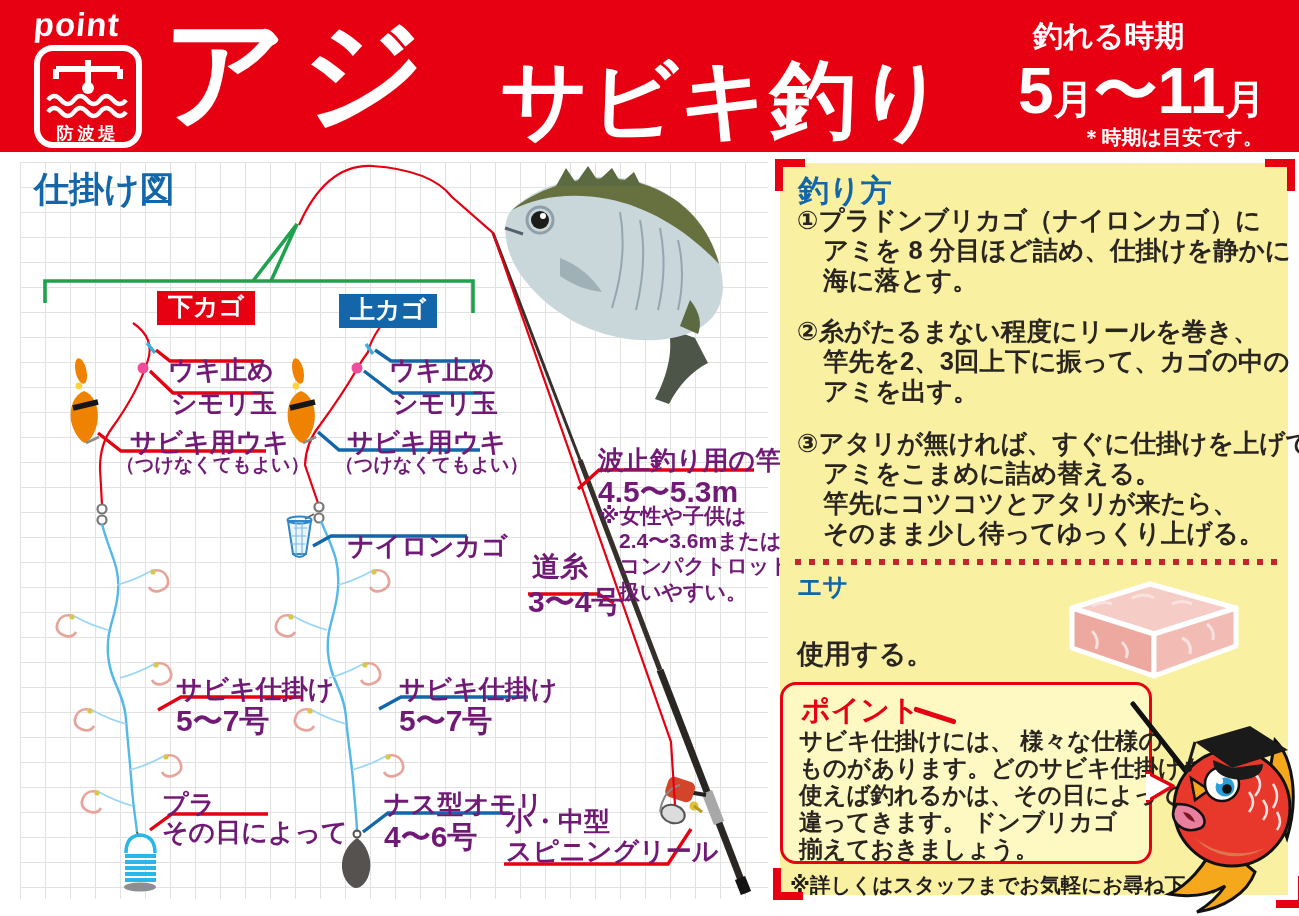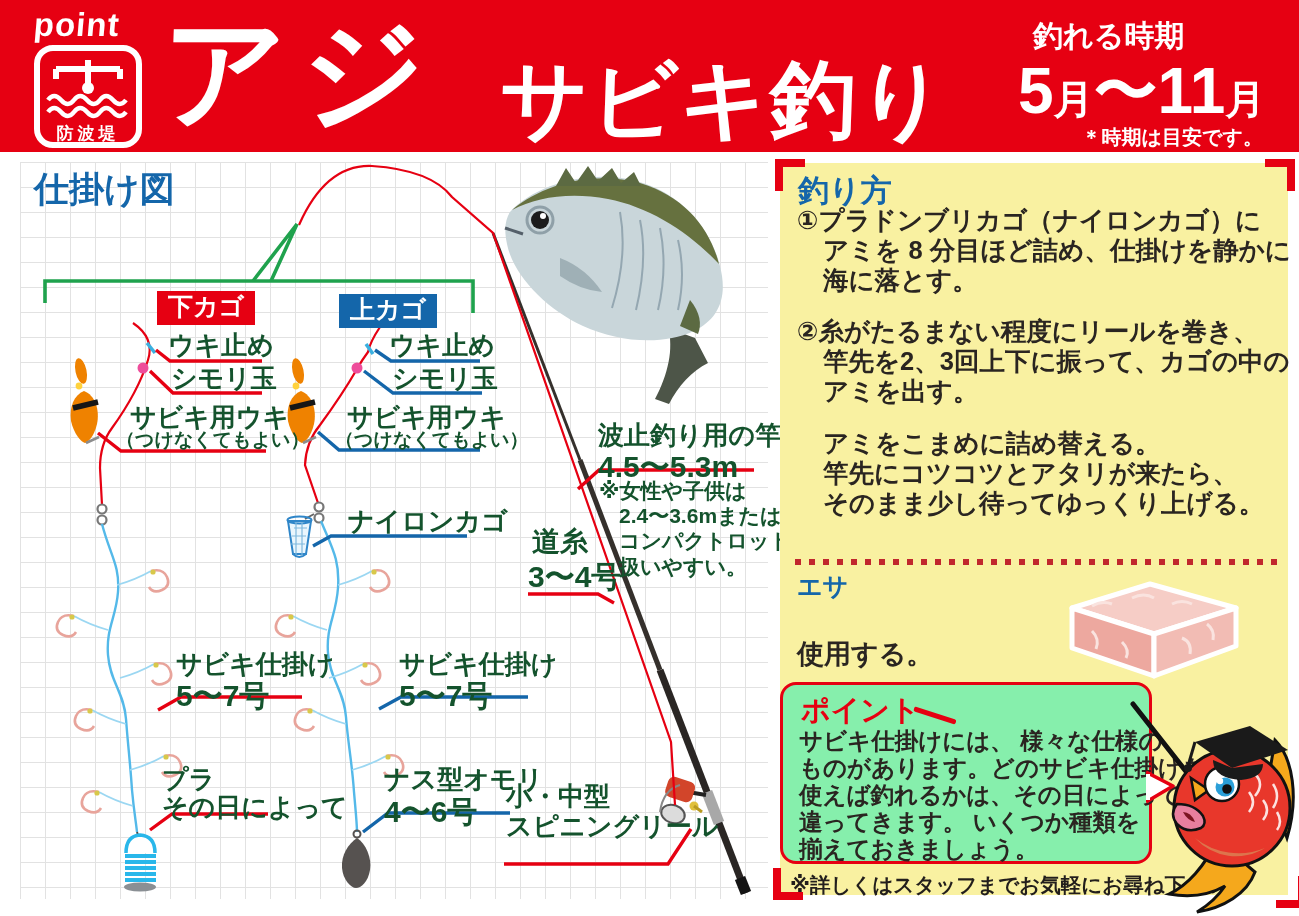--- a/index.html
+++ b/index.html
@@ -21,21 +21,21 @@
 
   
   .grid-bg{position:absolute;left:20px;top:162px;width:748px;height:737px;
     background-image:linear-gradient(#e2e2e2 1px,transparent 1px),linear-gradient(90deg,#e2e2e2 1px,transparent 1px);
     background-size:25px 25px;}
   .diagram-title{position:absolute;left:34px;top:166px;font-size:35px;font-weight:900;color:#1466aa;}
   .rig-svg{position:absolute;left:0;top:0;pointer-events:none;}
   .badge{position:absolute;color:#fff;font-size:25px;font-weight:900;padding:2px 11px 4px;line-height:1.1;}
   .badge-red{background:#e60012;}
   .badge-blue{background:#1466aa;}
-  .dlabel{position:absolute;font-weight:700;color:#14532d;font-size:26px;line-height:1.1;white-space:nowrap;}
+  .dlabel{position:absolute;font-weight:700;color:#701a75;font-size:26px;line-height:1.1;white-space:nowrap;margin-top:25px;}
   .dlabel.sm{font-size:19px;}
   .dlabel.md{font-size:30px;}
   .dlabel.note{font-size:21px;line-height:1.2;font-weight:700;}
   .indent{padding-left:20px;}
 
   
   .panel{position:absolute;left:780px;top:163px;width:508px;height:732px;background:#f9f1a1;}
   .corner{position:absolute;width:22px;height:24px;}
   .c-tl{left:775px;top:159px;border-left:8px solid #e60012;border-top:8px solid #e60012;}
   .c-tr{left:1265px;top:159px;border-right:8px solid #e60012;border-top:8px solid #e60012;}
@@ -43,21 +43,21 @@
   .c-br{left:1276px;top:876px;border-right:8px solid #e60012;border-bottom:8px solid #e60012;}
   .howto-title{position:absolute;left:798px;top:170px;font-size:31px;font-weight:900;color:#1466aa;}
   .step{position:absolute;left:797px;width:486px;font-size:25.5px;line-height:30px;font-weight:600;color:#2a2521;}
   .step div{white-space:nowrap;}
   .cont{padding-left:26px;}
   .divider{position:absolute;left:795px;top:559px;width:482px;height:6px;
     background:repeating-linear-gradient(90deg,#c1272d 0 6px,transparent 6px 14px);}
   .esa-title{position:absolute;left:797px;top:570px;font-size:25px;font-weight:900;color:#1466aa;}
   .esa-line{position:absolute;left:797px;font-size:27px;font-weight:600;color:#2a2521;white-space:nowrap;}
   .bait-svg{position:absolute;left:1052px;top:576px;}
-  .point-box{position:absolute;left:780px;top:682px;width:372px;height:182px;background:#86efac;
+  .point-box{position:absolute;left:780px;top:682px;width:372px;height:182px;background:#fef9c3;
     border:3.5px solid #e60012;border-radius:16px;box-sizing:border-box;}
   .point-title{position:absolute;left:18px;top:6px;font-size:29px;font-weight:900;color:#e60012;}
   .point-swoosh{position:absolute;left:130px;top:28px;width:44px;height:4.5px;background:#e60012;transform:rotate(18deg);border-radius:2px;}
   .point-line{position:absolute;left:16px;font-size:23.5px;font-weight:600;color:#2a2521;white-space:nowrap;}
   .point-note{position:absolute;left:790px;top:871px;width:400px;text-align:right;font-size:20.5px;font-weight:700;color:#221e1c;white-space:nowrap;}
   .bubble-tail{position:absolute;left:1146px;top:770px;}
   .mascot-svg{position:absolute;left:1125px;top:688px;}
 </style>
 </head>
 <body>
@@ -261,20 +261,21 @@
     <div>①プラドンブリカゴ（ナイロンカゴ）に</div>
     <div class="cont">アミを 8 分目ほど詰め、仕掛けを静かに</div>
     <div class="cont">海に落とす。</div>
   </div>
   <div class="step" style="top:316px;">
     <div>②糸がたるまない程度にリールを巻き、</div>
     <div class="cont">竿先を2、3回上下に振って、カゴの中の</div>
     <div class="cont">アミを出す。</div>
   </div>
   <div class="step" style="top:428px;">
+    <div>③アタリが無ければ、すぐに仕掛けを上げて</div>
     <div class="cont">アミをこまめに詰め替える。</div>
     <div class="cont">竿先にコツコツとアタリが来たら、</div>
     <div class="cont">そのまま少し待ってゆっくり上げる。</div>
   </div>
 
   <div class="divider"></div>
 
   <div class="esa-title">エサ</div>
   <div class="esa-line" style="top:636px;">使用する。</div>
 
@@ -284,21 +285,21 @@
     <polygon points="102,58 184,32 184,70 102,100" fill="#f2bcb4" stroke="#fff" stroke-width="5" stroke-linejoin="round"></polygon>
     <path d="M40,30 q10,-6 20,-2 M80,22 q12,-6 22,0 M120,28 q10,-5 20,0 M40,55 q8,8 4,18 M70,66 q8,8 4,16 M130,62 q10,4 8,16 M155,48 q8,6 6,16" stroke="#fae3df" stroke-width="3" fill="none"></path>
   </svg>
 
   <div class="point-box">
     <div class="point-title">ポイント</div>
     <div class="point-swoosh"></div>
     <div class="point-line" style="top:40px;">サビキ仕掛けには、 様々な仕様の</div>
     <div class="point-line" style="top:67px;">ものがあります。どのサビキ仕掛けを</div>
     <div class="point-line" style="top:94px;">使えば釣れるかは、その日によって</div>
-    <div class="point-line" style="top:121px;">違ってきます。 いくつか種類を</div>
+    <div class="point-line" style="top:121px;">違ってきます。 ドンブリカゴ</div>
     <div class="point-line" style="top:148px;">揃えておきましょう。</div>
   </div>
   <div class="point-note">※詳しくはスタッフまでお気軽にお尋ね下さい。</div>
 
   <svg class="mascot-svg" width="174" height="228" viewBox="0 0 174 228">
 
     <line x1="8" y1="16" x2="74" y2="100" stroke="#111" stroke-width="5" stroke-linecap="round"></line>
 
     <path d="M150,52 C168,70 174,110 162,150 C154,128 148,120 140,112 Z" fill="#f5a81c" stroke="#111" stroke-width="3"></path>
 

